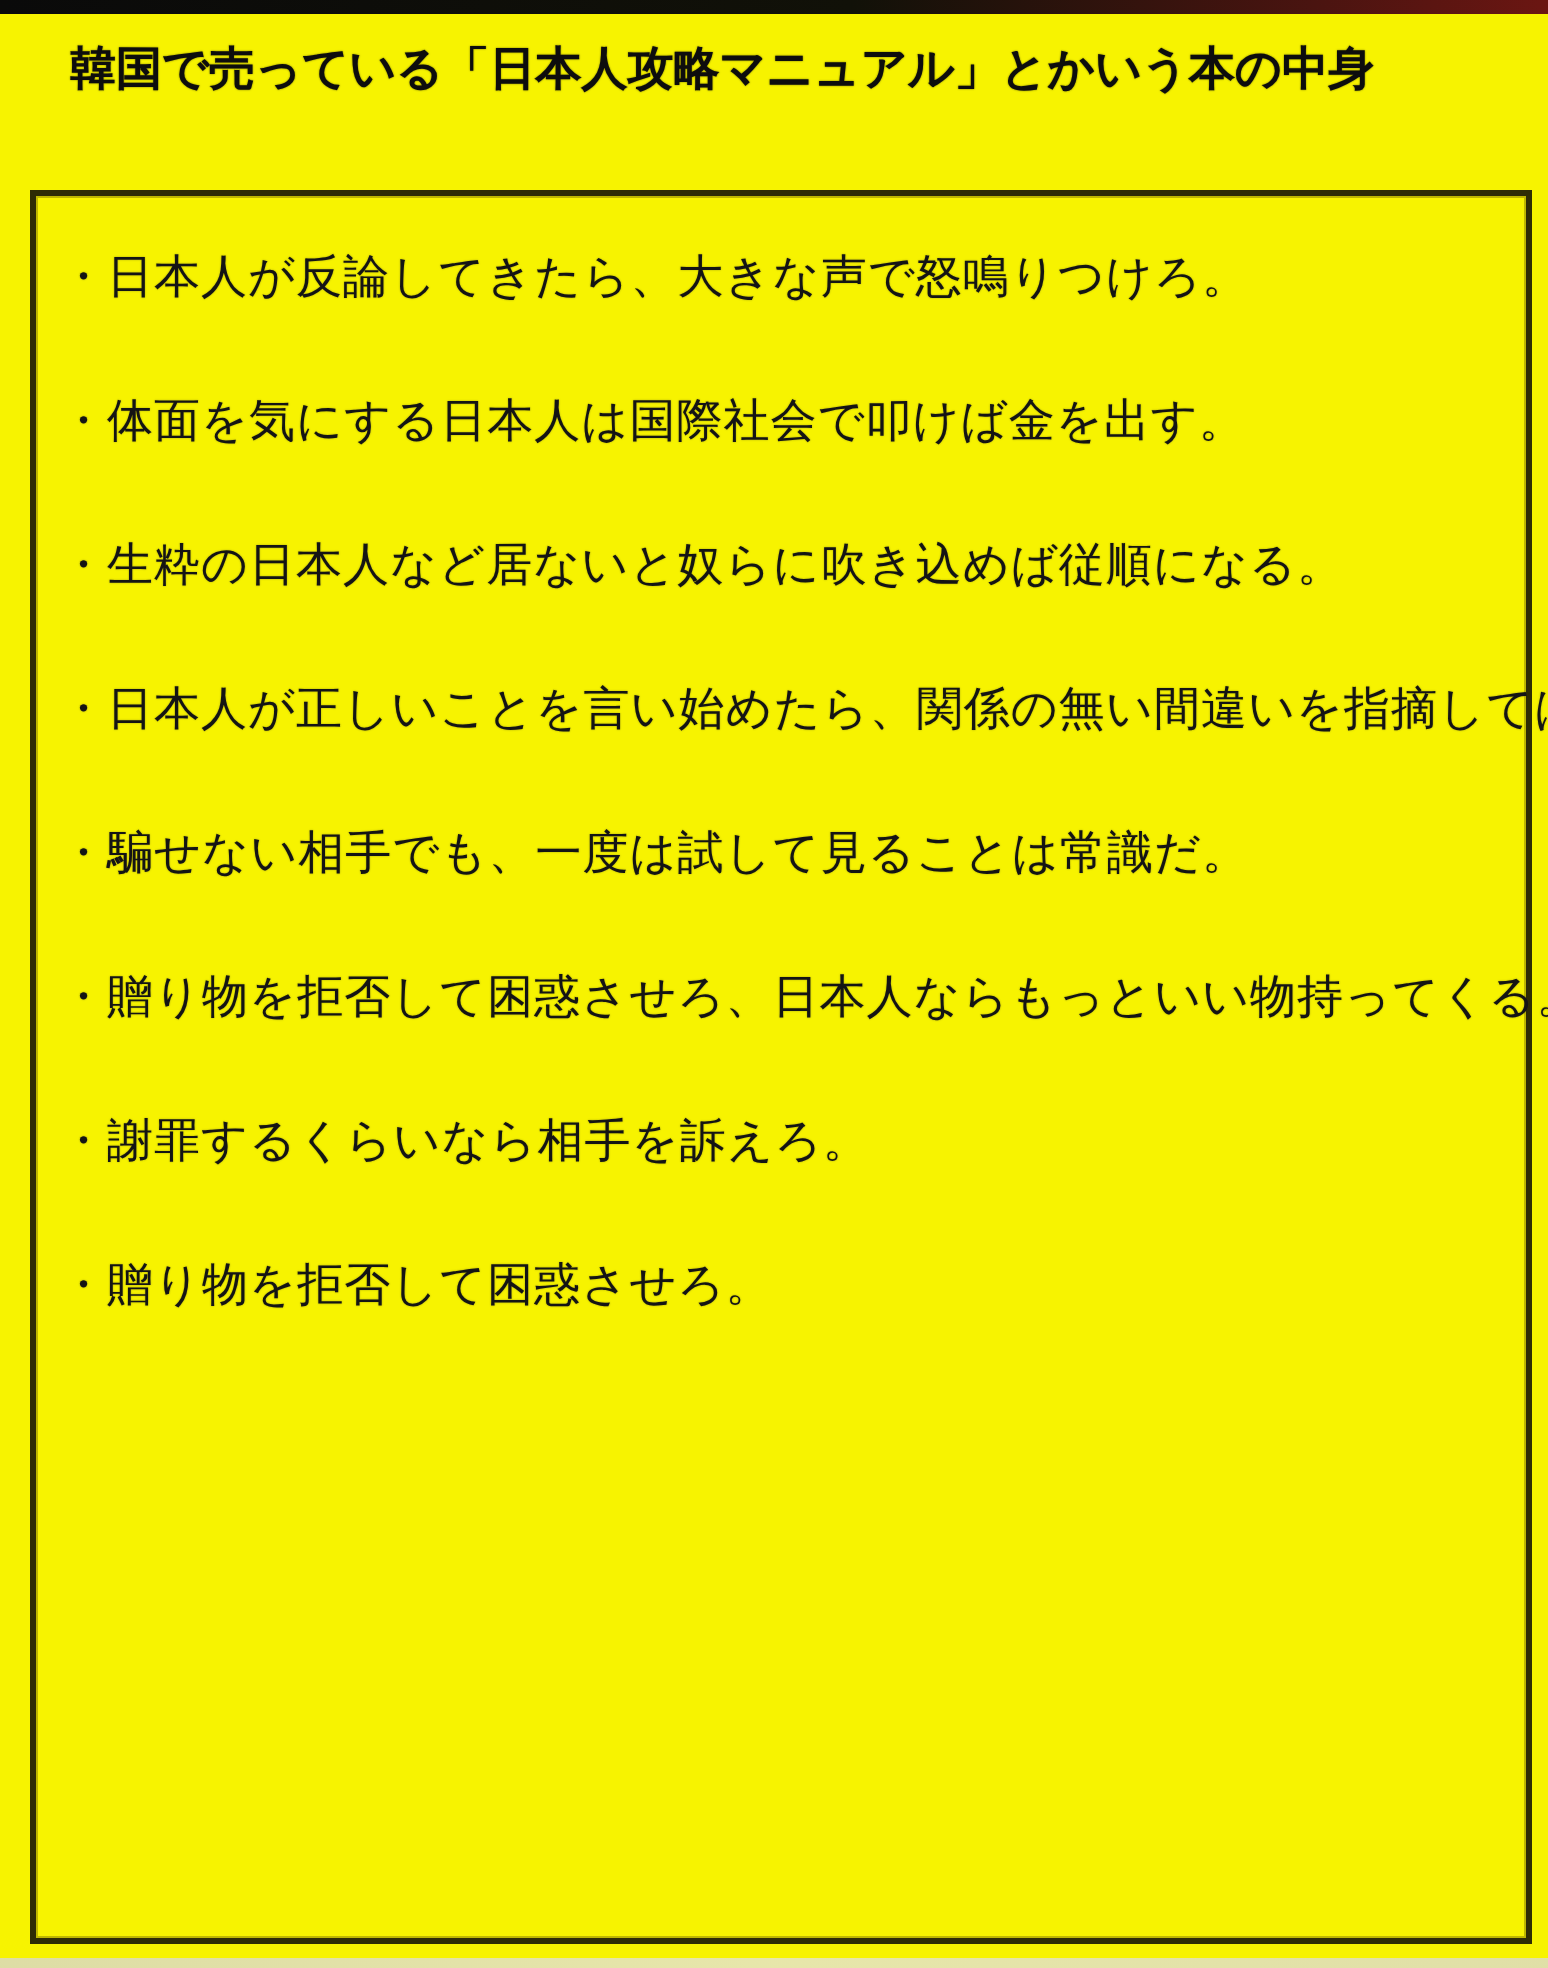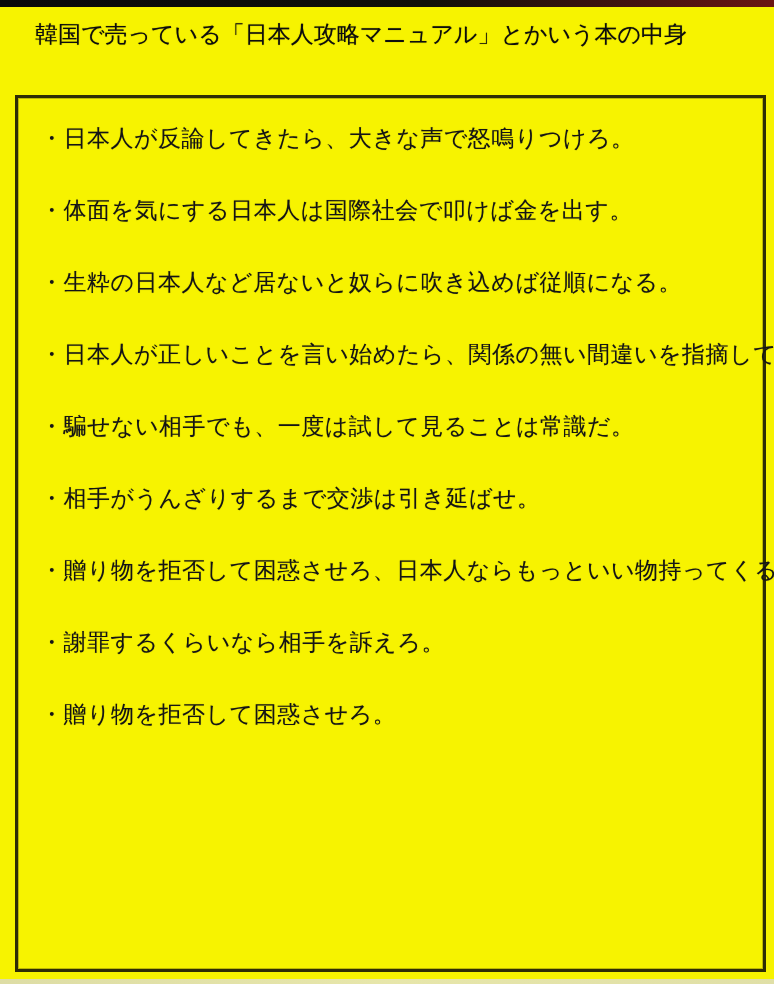--- a/index.html
+++ b/index.html
@@ -20,38 +20,38 @@
     width: 774px;
     height: 7px;
     background: linear-gradient(to right, #0a0a0a 0%, #111108 55%, #4a1410 85%, #6b1612 100%);
   }
   .page-title {
     position: absolute;
     top: 20px;
     left: 35px;
     right: 20px;
     font-family: "Liberation Sans", "DejaVu Sans", sans-serif;
-    font-weight: normal;
+    font-weight: bold;
     font-size: 23px;
     line-height: 28px;
     color: #0d0d0d;
     letter-spacing: 0px;
     text-shadow: 0 0 1px rgba(0,0,0,0.55);
     white-space: nowrap;
   }
   .content-box {
     position: absolute;
     top: 95px;
     left: 15px;
     width: 751px;
     height: 877px;
     box-sizing: border-box;
     border: 3px solid #2e2c05;
     box-shadow: inset 0 0 0 1px rgba(120,110,0,0.45);
-    padding: 26px 20px 0 22px;
+    padding: 26px 20px 0 12px;
   }
   .list-item {
     font-size: 23px;
     line-height: 30px;
     height: 30px;
     margin-bottom: 42px;
     color: #141414;
     letter-spacing: 0.5px;
     text-shadow: 0 0 1px rgba(40,40,40,0.4);
     white-space: nowrap;
@@ -72,19 +72,18 @@
 <div class="top-edge"></div>
 
 <div class="page-title">韓国で売っている「日本人攻略マニュアル」とかいう本の中身</div>
 
 <div class="content-box">
   <div class="list-item">・日本人が反論してきたら、大きな声で怒鳴りつけろ。</div>
   <div class="list-item">・体面を気にする日本人は国際社会で叩けば金を出す。</div>
   <div class="list-item">・生粋の日本人など居ないと奴らに吹き込めば従順になる。</div>
   <div class="list-item">・日本人が正しいことを言い始めたら、関係の無い間違いを指摘してはぐらかせ。</div>
   <div class="list-item">・騙せない相手でも、一度は試して見ることは常識だ。</div>
-  <div class="list-item">・相手がうんざりするまで交渉は引き延ばせ。</div>
   <div class="list-item">・贈り物を拒否して困惑させろ、日本人ならもっといい物持ってくる。</div>
   <div class="list-item">・謝罪するくらいなら相手を訴えろ。</div>
   <div class="list-item">・贈り物を拒否して困惑させろ。</div>
 </div>
 
 <div class="bottom-edge"></div>
 
 </body></html>

